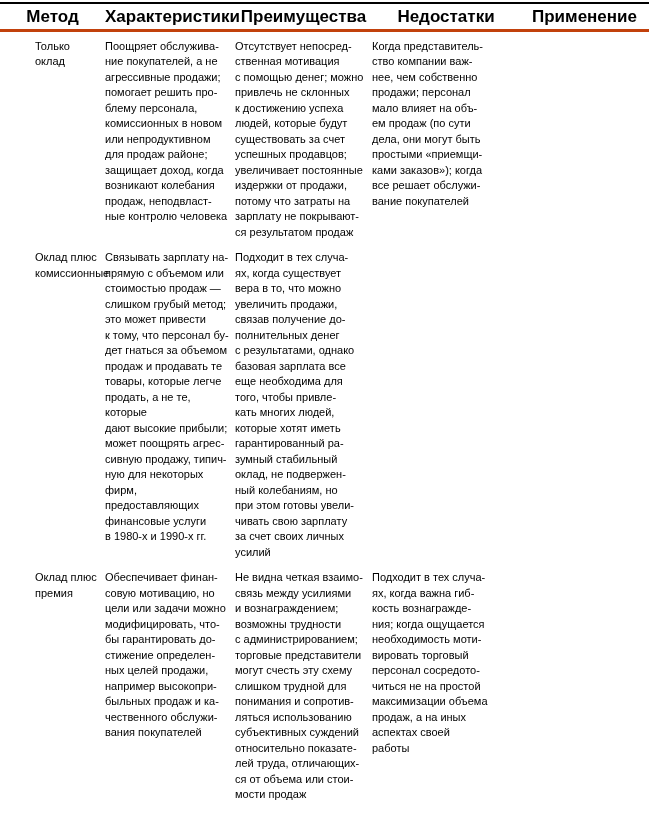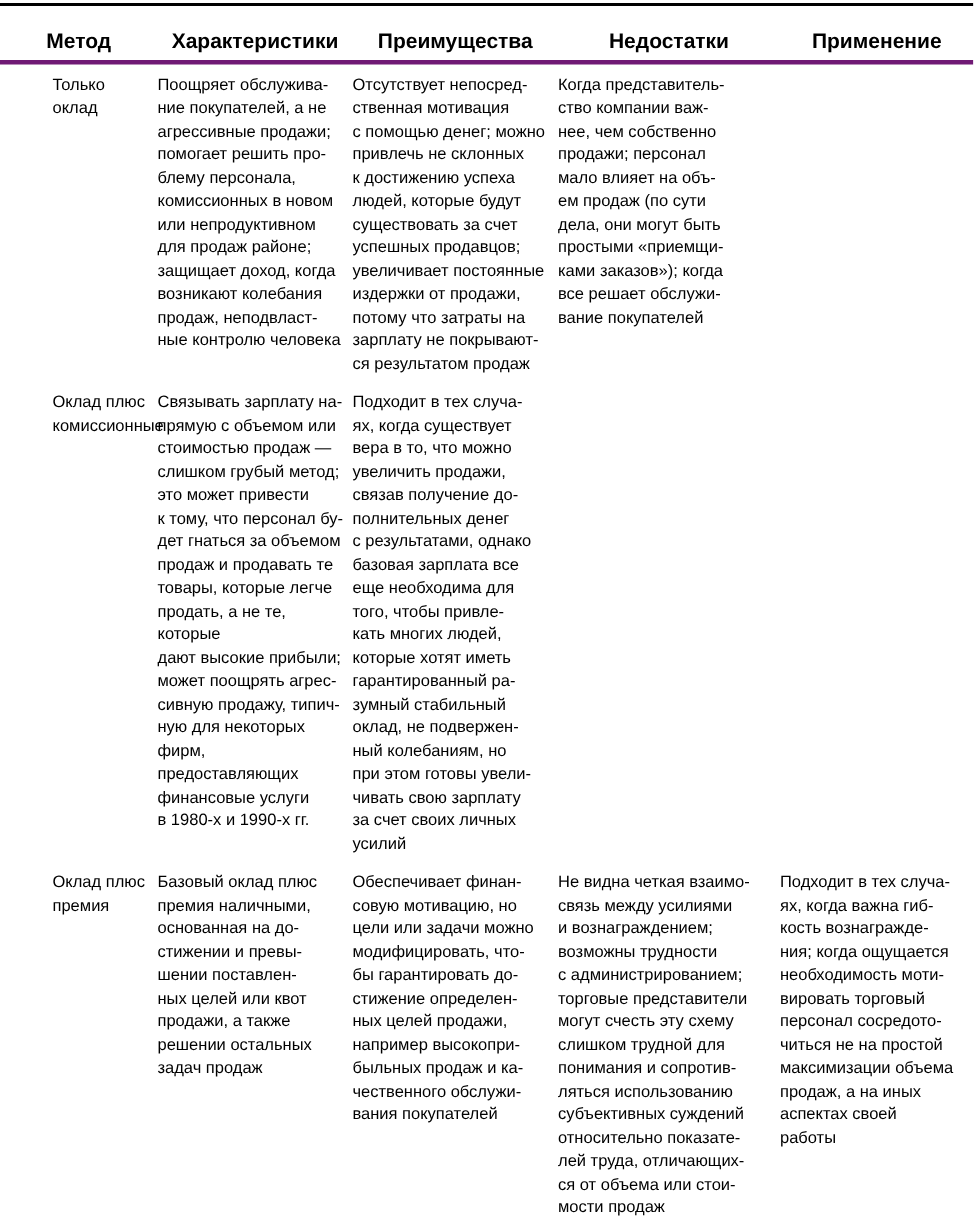--- a/index.html
+++ b/index.html
@@ -17,24 +17,24 @@
   }
   .rule-top {
     margin-top: 2px;
     border-top: 2px solid #000000;
   }
   .cols {
     display: grid;
     grid-template-columns: 105px 130px 137px 148px 129px;
   }
   .table-header {
-    padding: 16px 0 4px 0;
-    border-bottom: 3px solid #701a75;
+    padding: 5px 0 4px 0;
+    border-bottom: 3px solid #c2410c;
     font-weight: bold;
-    font-size: 14px;
+    font-size: 17px;
   }
   .table-header .hcell {
     text-align: center;
     white-space: nowrap;
   }
   .table-body {
     margin-top: 7px;
   }
   .table-row {
     margin-bottom: 10px;
@@ -140,29 +140,20 @@
 ный колебаниям, но
 при этом готовы увели-
 чивать свою зарплату
 за счет своих личных
 усилий</div>
     </div>
 
     <div class="cols table-row">
       <div class="cell method">Оклад плюс
 премия</div>
-      <div class="cell">Базовый оклад плюс
-премия наличными,
-основанная на до-
-стижении и превы-
-шении поставлен-
-ных целей или квот
-продажи, а также
-решении остальных
-задач продаж</div>
       <div class="cell">Обеспечивает финан-
 совую мотивацию, но
 цели или задачи можно
 модифицировать, что-
 бы гарантировать до-
 стижение определен-
 ных целей продажи,
 например высокопри-
 быльных продаж и ка-
 чественного обслужи-

